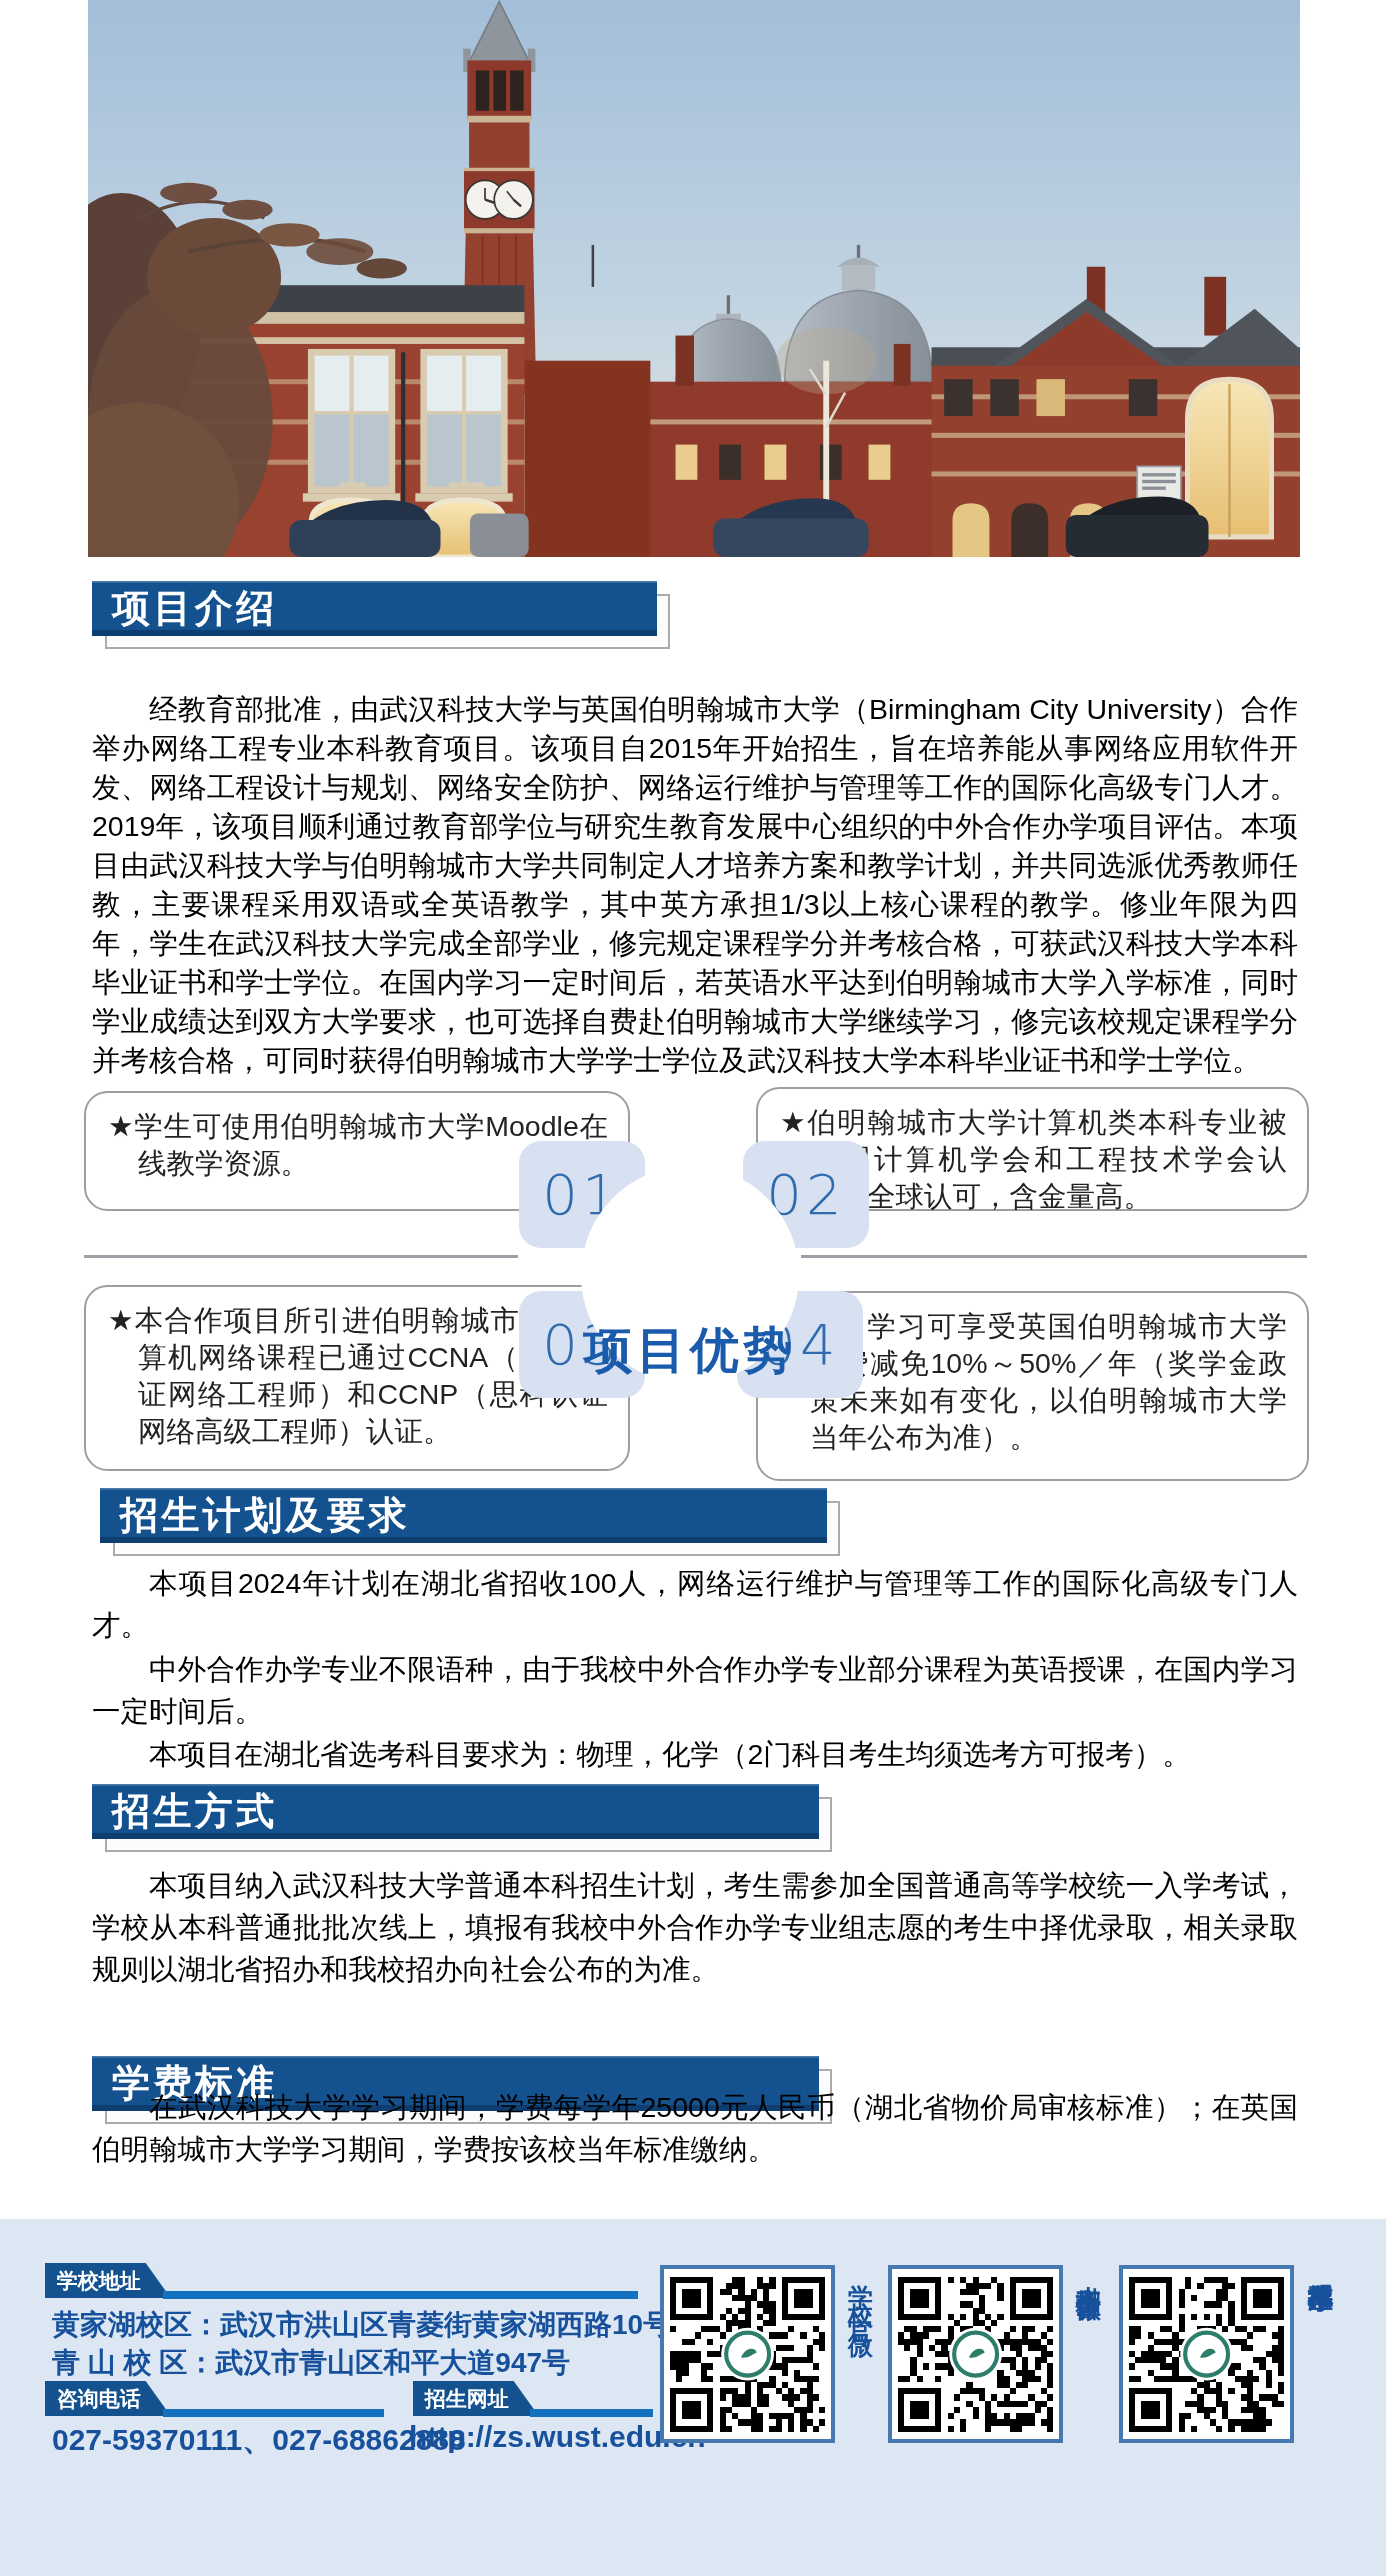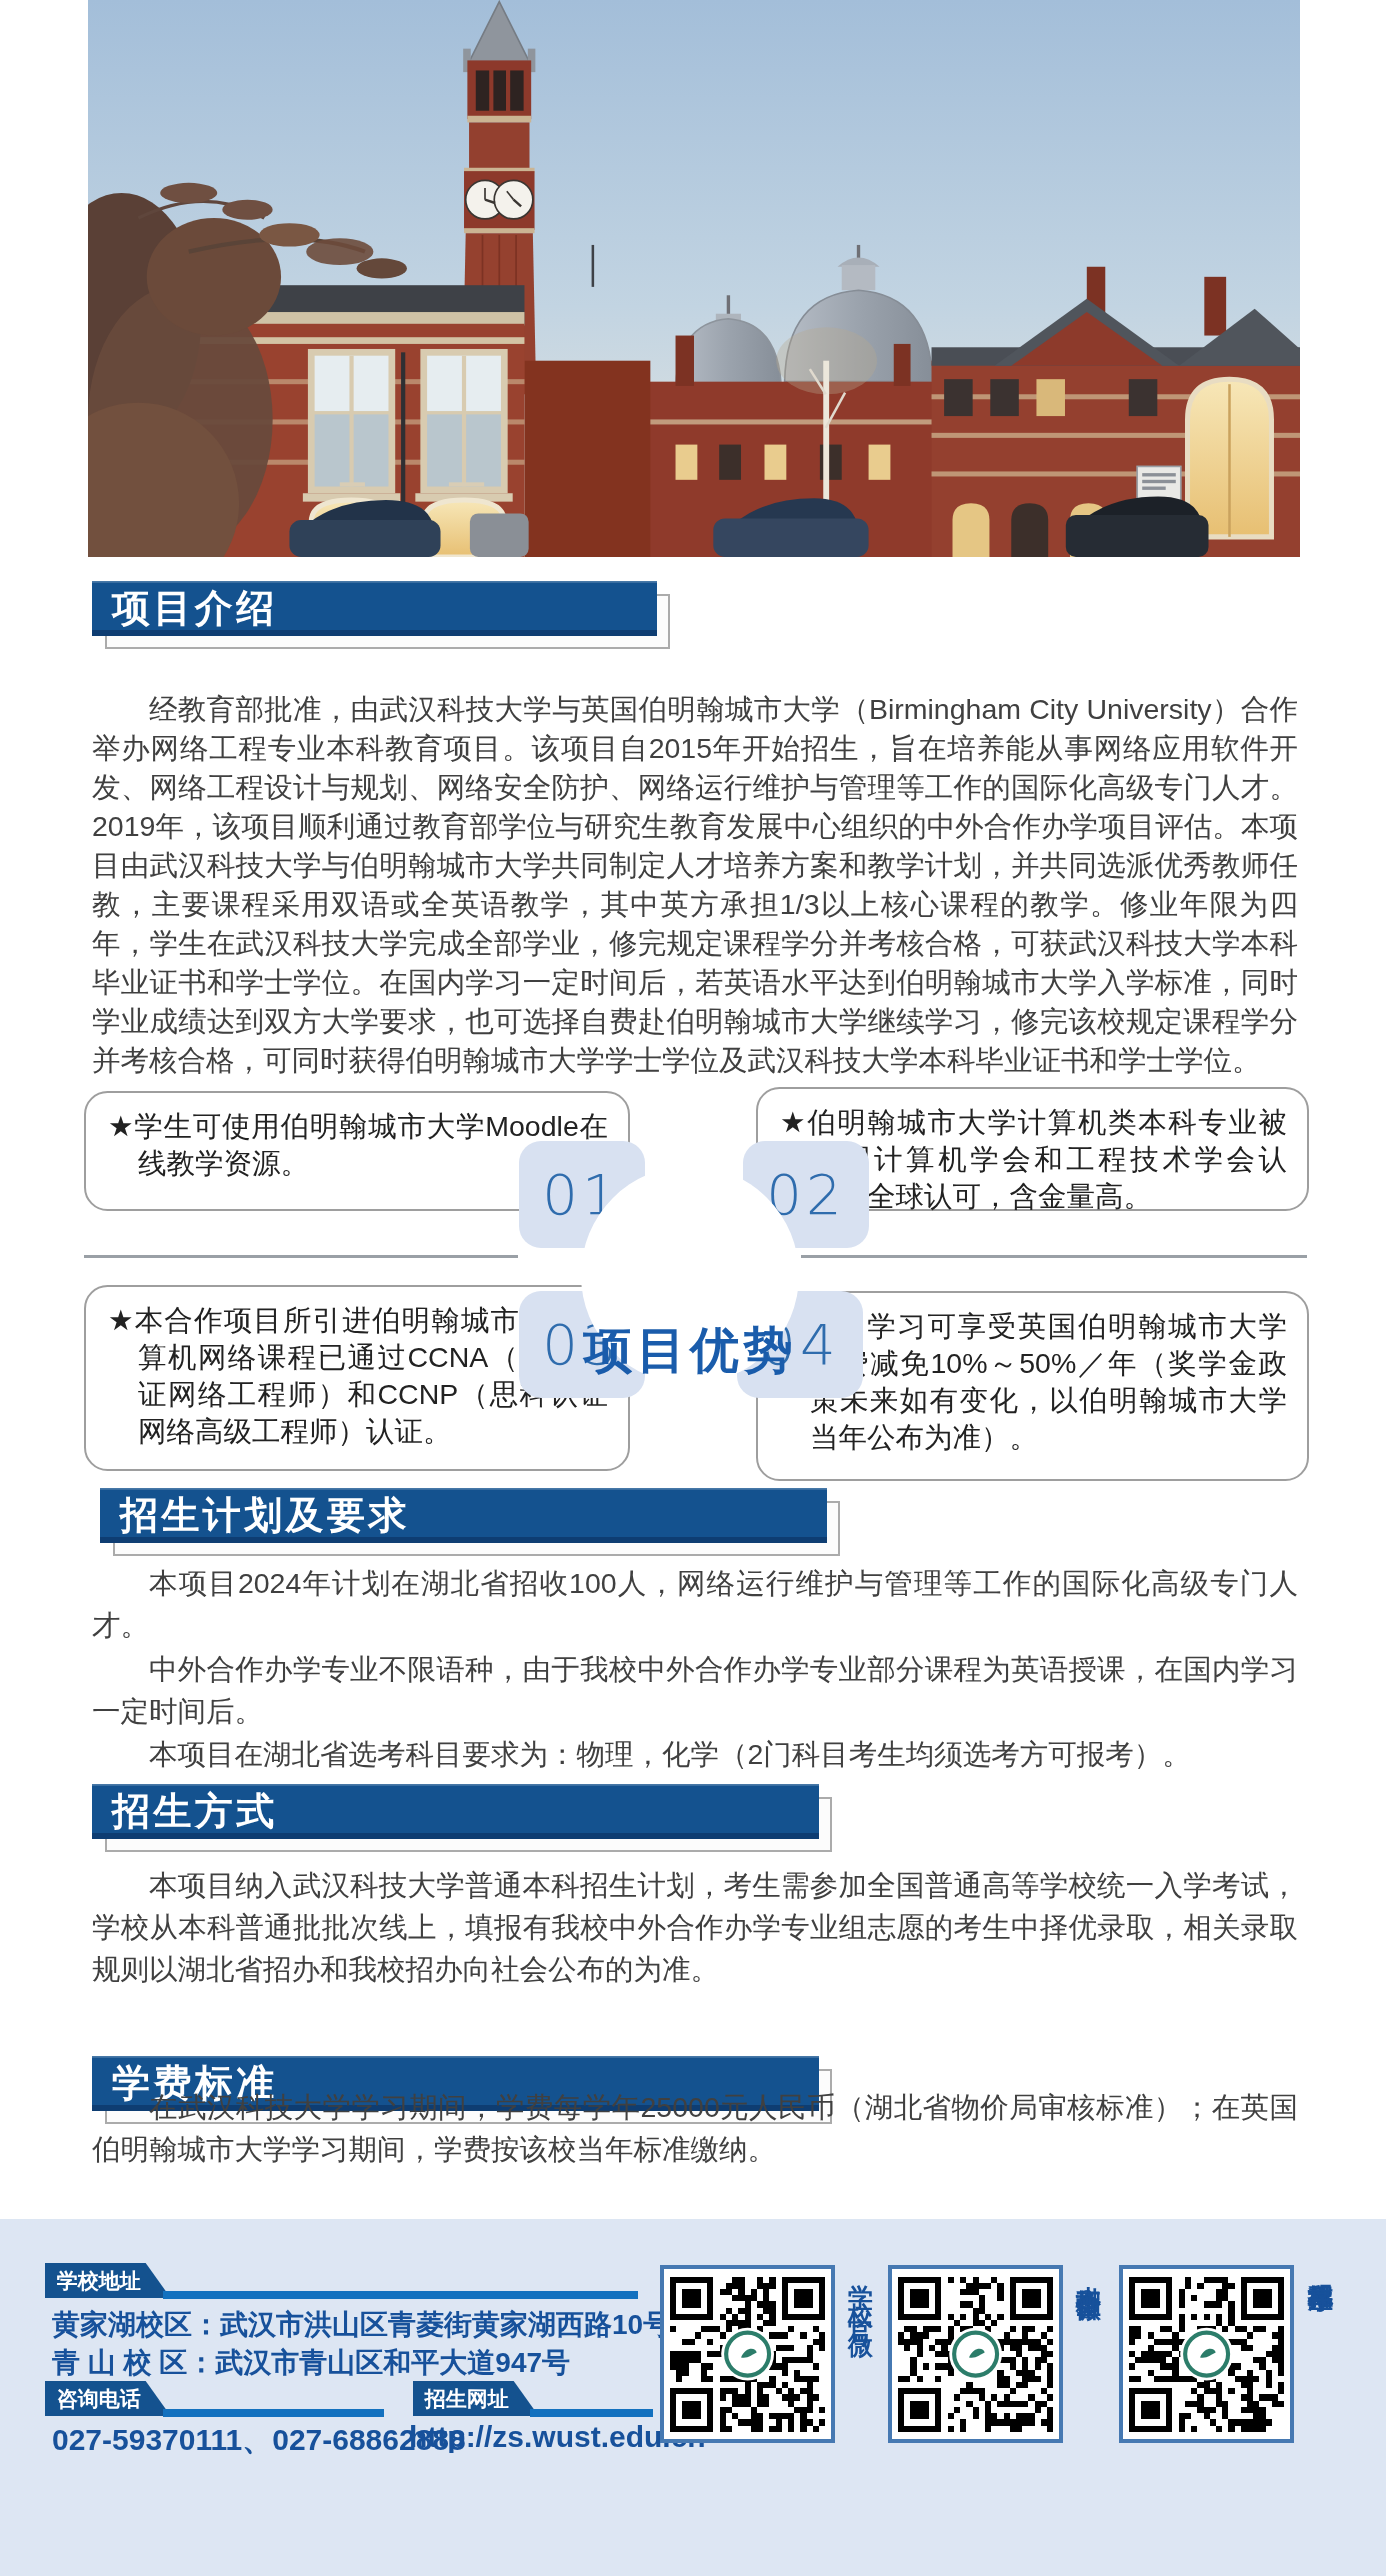--- a/index.html
+++ b/index.html
@@ -13,21 +13,21 @@
   
   .hd{position:absolute;height:55px;}
   .hd .hd-shadow{position:absolute;left:13.4px;top:13.4px;width:100%;height:100%;
     background:#fcfcfc;border:2.5px solid #ababab;box-sizing:border-box;}
   .hd .hd-bar{position:absolute;inset:0;background:var(--header-blue,#14528f);
     box-shadow:inset 0 -5.9px 0 rgba(8,40,86,.5), inset 0 1.7px 0 rgba(255,255,255,.22);}
   .hd .hd-title{display:block;color:#fff;font-weight:bold;font-size:38px;line-height:54px;
     padding-left:20px;letter-spacing:3.4px;white-space:nowrap;}
 
   
-  .body-block{position:absolute;left:92px;width:1206px;color:#404040;
+  .body-block{position:absolute;left:92px;width:1206px;color:#000000;
     font-size:28.5px;line-height:40px;text-align:justify;}
   .body-block p{margin:0;text-indent:2em;}
   .body-block p + p{margin-top:1.7px;}
 
   
   .adv-line{position:absolute;height:2.5px;background:#9aa0a6;top:1255px;}
   .adv-box{position:absolute;background:#fff;border:2.5px solid #9e9e9e;border-radius:23.5px;
     box-sizing:border-box;color:#222;font-size:28.5px;line-height:37px;
     padding:15px 20px 11.7px 52px;text-indent:-30px;text-align:justify;}
   .adv-num-sq{position:absolute;width:126px;height:107px;border-radius:22px;

